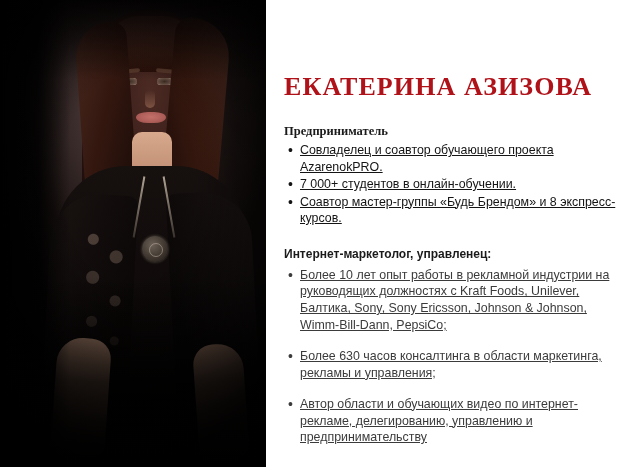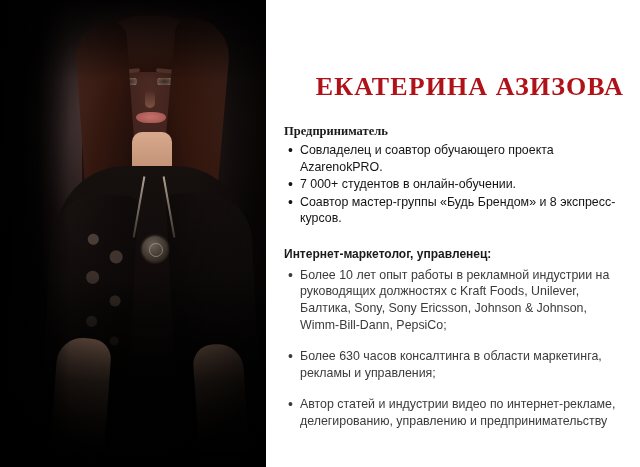--- a/index.html
+++ b/index.html
@@ -282,21 +282,21 @@
     box-sizing: border-box;
     padding: 0 16px 0 18px;
   }
   .title {
     font-family: "Liberation Serif", serif;
     color: #b01219;
     font-weight: bold;
     font-size: 26px;
     letter-spacing: 1.1px;
     margin: 72px 0 0 0;
-    text-align: right;
+    text-align: left;
     white-space: nowrap;
   }
   .subhead {
     font-size: 12.5px;
     font-weight: bold;
     color: #1a1a1a;
     margin: 22px 0 3px 0;
     font-family: Liberation Serif, serif;
   }
   ul.bullets {
@@ -304,20 +304,21 @@
     margin: 0;
     padding: 0;
   }
   ul.bullets li {
     position: relative;
     padding-left: 16px;
     font-size: 12.4px;
     line-height: 1.33;
     color: #141414;
     margin-bottom: 1px;
+    text-decoration: underline;
   }
   ul.bullets li::before {
     content: "•";
     position: absolute;
     left: 4px;
     top: -1px;
     font-size: 14px;
     line-height: 1.33;
     color: #141414;
   }
@@ -381,17 +382,17 @@
     <ul class="bullets">
       <li>Совладелец и соавтор обучающего проекта AzarenokPRO.</li>
       <li>7 000+ студентов в онлайн-обучении.</li>
       <li>Соавтор мастер-группы «Будь Брендом» и 8 экспресс-курсов.</li>
     </ul>
 
     <div class="section-2-head">Интернет-маркетолог, управленец:</div>
     <ul class="bullets spaced">
       <li>Более 10 лет опыт работы в рекламной индустрии на руководящих должностях с Kraft Foods, Unilever, Балтика, Sony, Sony Ericsson, Johnson &amp; Johnson, Wimm-Bill-Dann, PepsiCo;</li>
       <li>Более 630 часов консалтинга в области маркетинга, рекламы и управления;</li>
-      <li>Автор статей и индустрии видео по интернет-рекламе, делегированию, управлению и предпринимательству</li>
+      <li>Автор области и обучающих видео по интернет-рекламе, делегированию, управлению и предпринимательству</li>
     </ul>
   </div>
 
 </div>
 
 </body></html>

